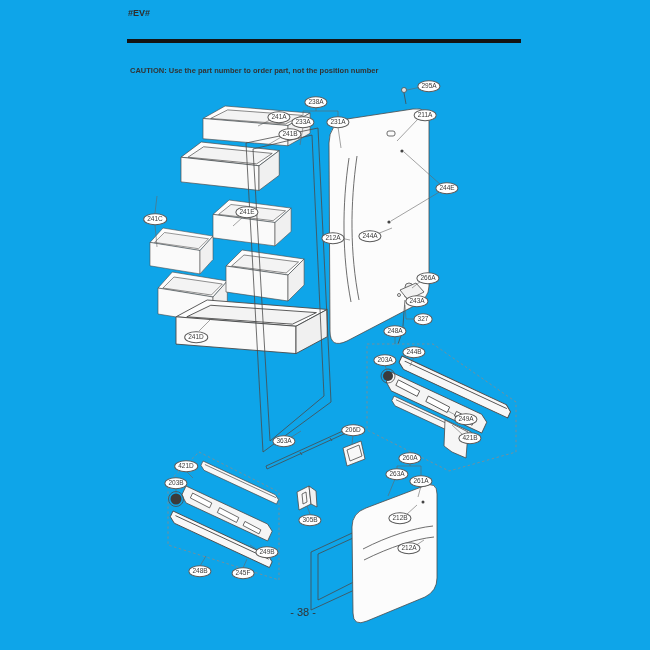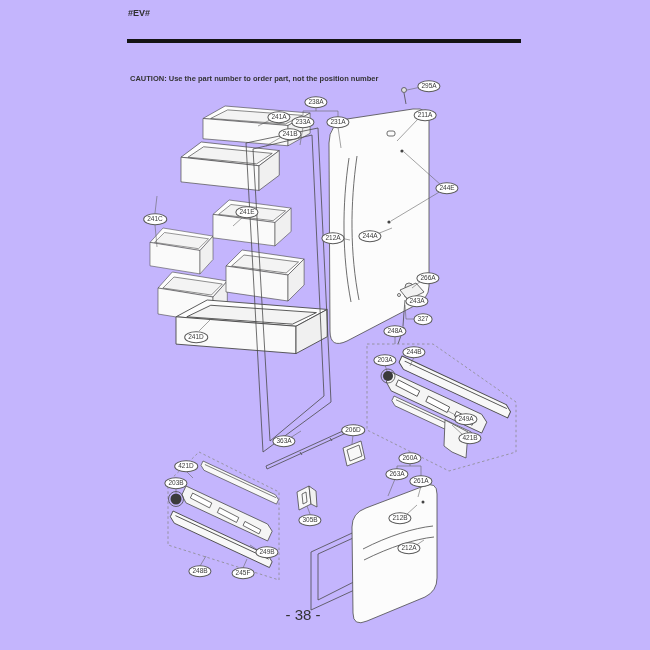--- a/index.html
+++ b/index.html
@@ -1,22 +1,22 @@
 <!DOCTYPE html>
 <html><head>
 <meta charset="utf-8">
 <style>
   html,body{margin:0;padding:0;background:#fff;}
-  #page{position:relative;width:650px;height:650px;background:#c4b5fd;overflow:hidden;
+  #page{position:relative;width:650px;height:650px;background:#0ea5e9;overflow:hidden;
         font-family:"Liberation Sans",sans-serif;text-decoration:underline;}
   .doc-code{position:absolute;left:128px;top:8px;font-size:9px;color:#2e2e2e;font-weight:700;}
   .rule{position:absolute;left:127px;top:39px;width:394px;height:4px;background:#141414;}
   .title{position:absolute;left:128px;top:47px;font-size:15px;letter-spacing:1.5px;color:#474747;font-weight:700;}
-  .caution{position:absolute;left:130px;top:66px;font-size:7.5px;color:#333;font-weight:700;margin-top:8px;}
-  .page-num{position:absolute;left:0;top:606px;width:606px;text-align:center;font-size:15px;color:#333;}
+  .caution{position:absolute;left:130px;top:66px;font-size:7.5px;color:#333;font-weight:700;}
+  .page-num{position:absolute;left:0;top:606px;width:606px;text-align:center;font-size:11px;color:#333;}
   svg.art{position:absolute;left:0;top:0;}
   .balloon{position:absolute;transform:translate(-50%,-50%);border:1px solid #5a5a5a;border-radius:50%;
            background:#fff;color:#3a3a3a;font-size:6.5px;line-height:1;padding:1.5px 3px;white-space:nowrap;
            z-index:3;}
 </style>
 </head>
 <body>
 
 <div id="page">
 

